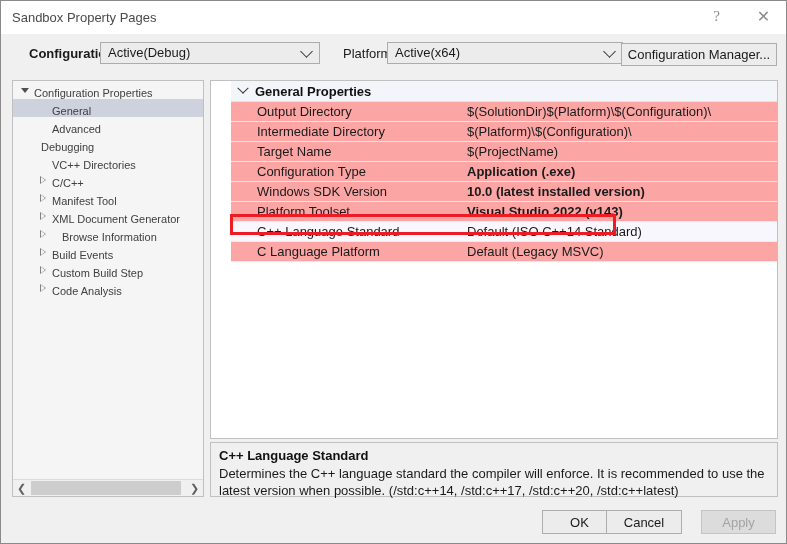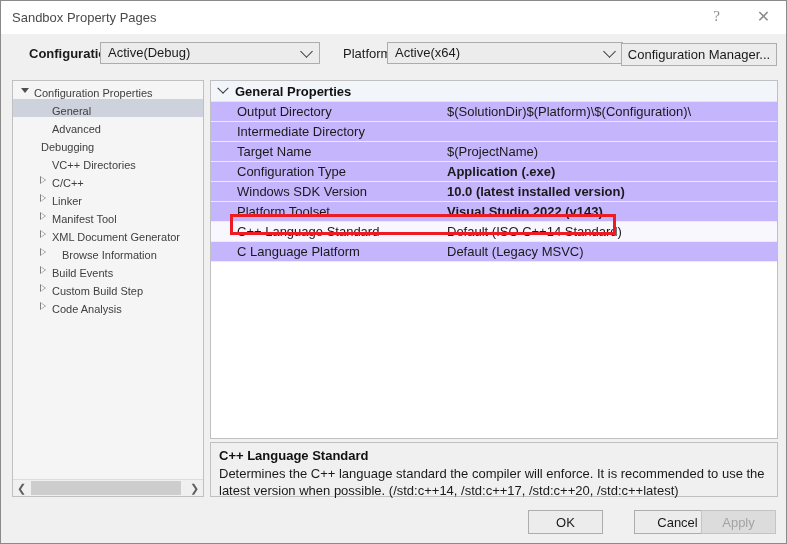--- a/index.html
+++ b/index.html
@@ -231,20 +231,21 @@
   #grid-panel {
     position: absolute;
     left: 209px;
     top: 79px;
     width: 568px;
     height: 359px;
     background: #ffffff;
     border: 1px solid #c0c0c0;
     box-sizing: border-box;
     overflow: hidden;
+    padding-left: 20px;
   }
   .grid-group {
     position: relative;
     height: 20px;
     background: #f2f5fa;
     border-bottom: 1px solid #e4e4e4;
     display: flex;
     align-items: center;
     cursor: default;
   }
@@ -267,21 +268,21 @@
     color: #111111;
     white-space: nowrap;
   }
   .grid-row {
     position: relative;
     height: 19px;
     border-bottom: 1px solid #ececec;
     display: flex;
     align-items: center;
     cursor: default;
-    background: #c4b5fd;
+    background: #fca5a5;
   }
   .grid-row.selected { background: #f7f7fd; }
   .grid-cell-name {
     position: absolute;
     left: 26px;
     font-size: 13px;
     color: #1a1a1a;
     white-space: nowrap;
   }
   .grid-cell-value {
@@ -325,22 +326,22 @@
     white-space: nowrap;
   }
   .desc-body {
     font-size: 13px;
     color: #1a1a1a;
     line-height: 17px;
     margin-top: 1px;
   }
 
   
-  #ok-btn     { left: 527px; top: 509px; width: 75px; height: 24px; }
-  #cancel-btn { left: 633px; top: 509px; width: 87px; height: 24px; }
+  #ok-btn     { left: 541px; top: 509px; width: 75px; height: 24px; }
+  #cancel-btn { left: 605px; top: 509px; width: 76px; height: 24px; }
   #apply-btn  { left: 700px; top: 509px; width: 75px; height: 24px; }
   .push-btn.disabled {
     background: #dcdcdc;
     border-color: #c4c4c4;
     color: #a3a3a3;
   }
 </style>
 </head>
 <body>
 
@@ -393,26 +394,20 @@
         <div class="tree-item">
           <span class="twisty" style="left: 22px;">
             <span class="tri-right-hollow"></span>
           </span>
           <span class="tree-label" style="margin-left: 39px;">C/C++</span>
         </div>
         <div class="tree-item">
           <span class="twisty" style="left: 22px;">
             <span class="tri-right-hollow"></span>
           </span>
-          <span class="tree-label" style="margin-left: 39px;">Linker</span>
-        </div>
-        <div class="tree-item">
-          <span class="twisty" style="left: 22px;">
-            <span class="tri-right-hollow"></span>
-          </span>
           <span class="tree-label" style="margin-left: 39px;">Manifest Tool</span>
         </div>
         <div class="tree-item">
           <span class="twisty" style="left: 22px;">
             <span class="tri-right-hollow"></span>
           </span>
           <span class="tree-label" style="margin-left: 39px;">XML Document Generator</span>
         </div>
         <div class="tree-item">
           <span class="twisty" style="left: 22px;">
@@ -453,20 +448,21 @@
         </span>
       <span class="grid-group-title">General Properties</span>
     </div>
     <div id="grid-rows">
         <div class="grid-row">
           <span class="grid-cell-name">Output Directory</span>
           <span class="grid-cell-value">$(SolutionDir)$(Platform)\$(Configuration)\</span>
         </div>
         <div class="grid-row">
           <span class="grid-cell-name">Intermediate Directory</span>
+          <span class="grid-cell-value">$(Platform)\$(Configuration)\</span>
         </div>
         <div class="grid-row">
           <span class="grid-cell-name">Target Name</span>
           <span class="grid-cell-value">$(ProjectName)</span>
         </div>
         <div class="grid-row">
           <span class="grid-cell-name">Configuration Type</span>
           <span class="grid-cell-value bold">Application (.exe)</span>
         </div>
         <div class="grid-row">

